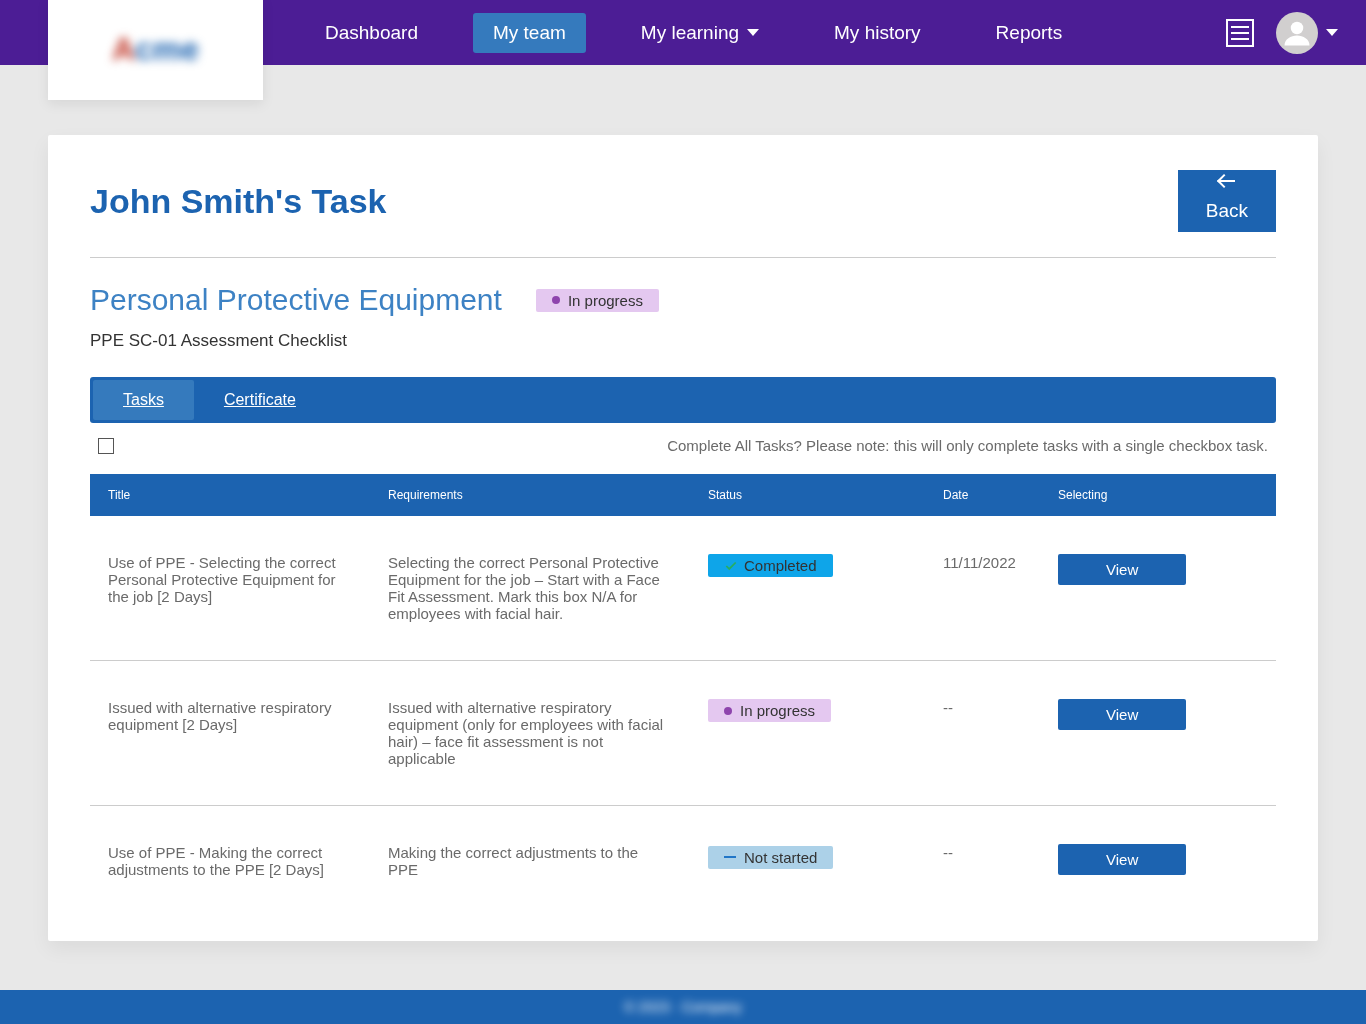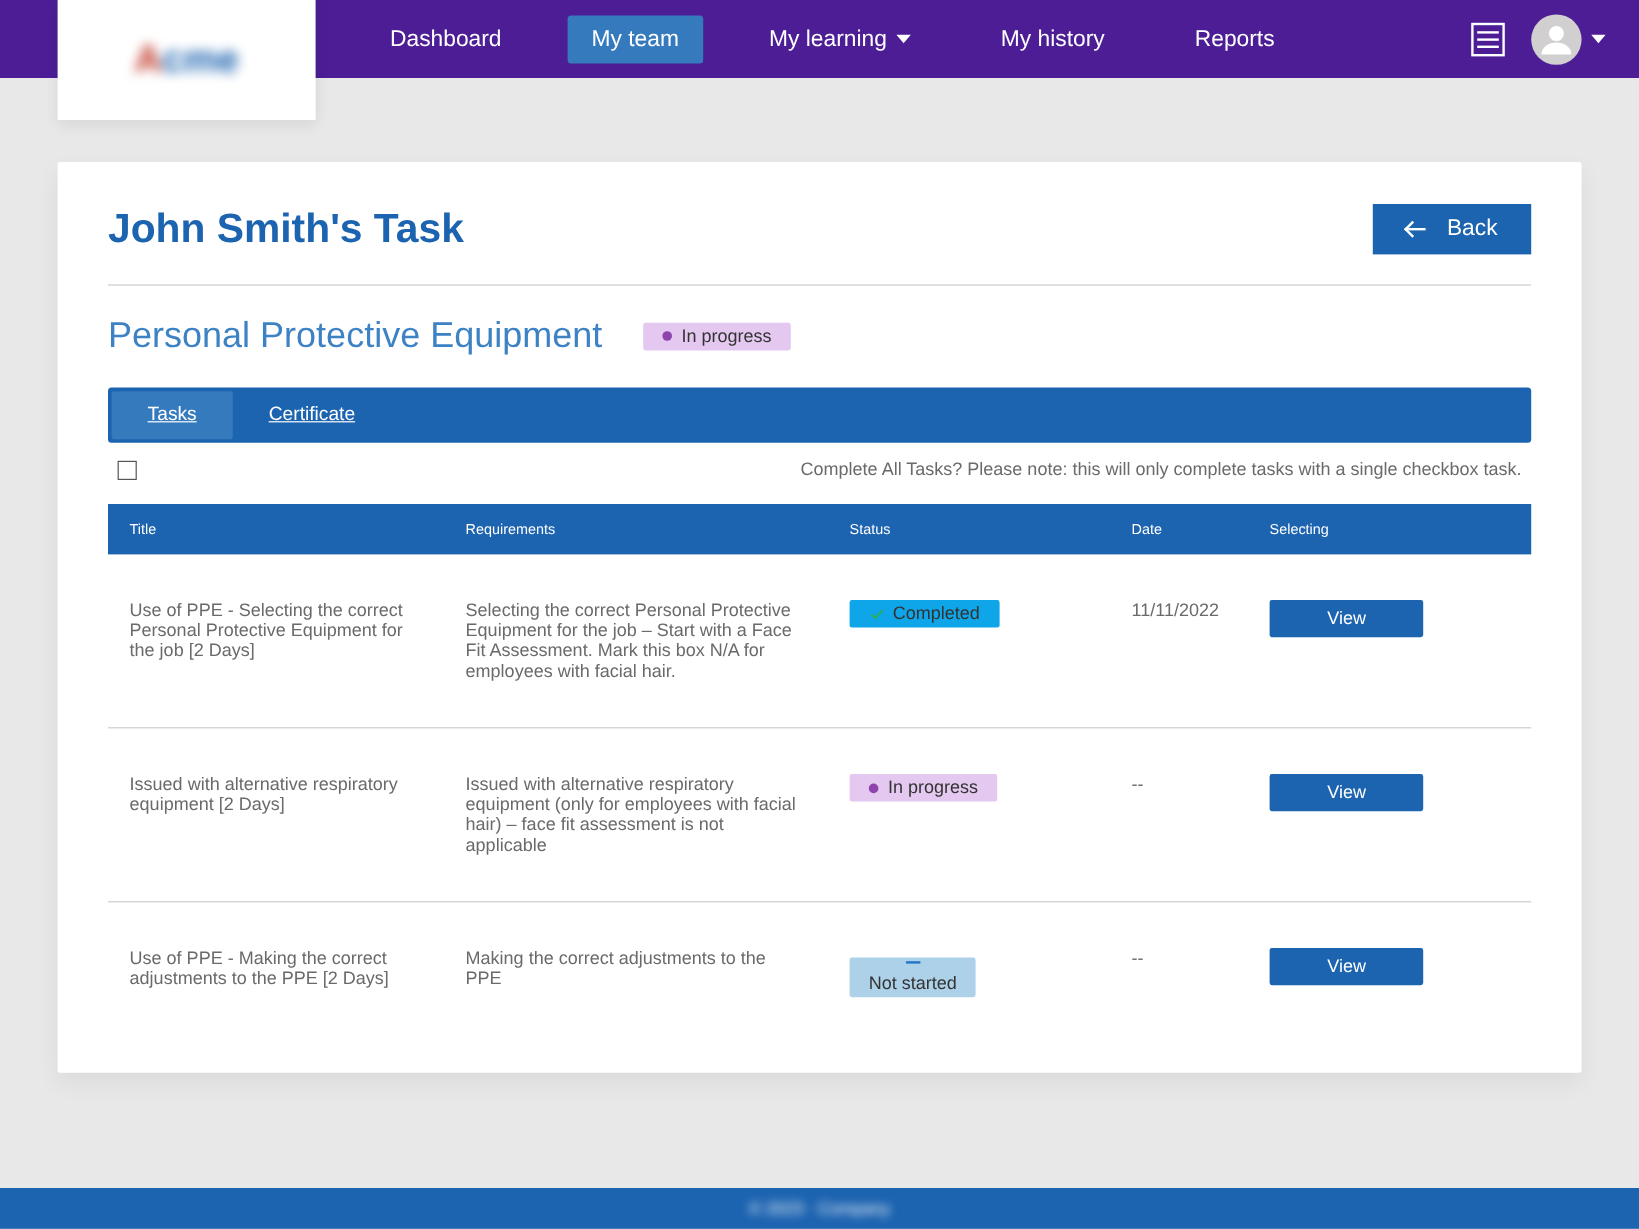--- a/index.html
+++ b/index.html
@@ -96,41 +96,42 @@
       border-radius: 2px;
       padding: 35px 42px 25px 42px;
       box-shadow: 0 8px 20px rgba(0,0,0,0.06);
     }
     .title-row { display: flex; justify-content: space-between; align-items: center; text-align: center;}
     .page-title { font-size: 34px; font-weight: bold; color: #1c63b0;}
     .back-btn {
       background: #1c63b0; color:#fff; padding: 10px 28px;
       display: flex; align-items: center; gap: 18px; cursor: pointer;
       font-size: 19px;
+      flex-direction: column;
     }
     .arrow-left {
       width: 16px; height: 2px; background: #fff; position: relative;
     }
     .arrow-left::before {
       content:''; position:absolute; left:0; top:-4px;
       width: 8px; height: 8px; border-left:2px solid #fff; border-bottom:2px solid #fff;
       transform: rotate(45deg);
     }
     hr.sep { border: none; border-top: 1px solid #ccc; margin: 25px 0;}
     .sub-row { display: flex; align-items: center; gap: 34px;}
     .sub-title { font-size: 30px; color: #3d82c4; font-weight:500;}
     .badge {
       display: inline-flex; align-items: center; gap: 8px;
       padding: 3px 16px; border-radius: 2px; font-size: 15px;
     }
     .badge.progress { background: #e4c8f0; color: #333;}
     .badge.progress .dot { width:8px; height:8px; border-radius:50%; background:#8e44ad;}
     .badge.completed { background: #0ea5e9; color: #333; gap:6px;}
     .badge.completed svg { width:14px; height:14px;}
-    .badge.notstarted { background: #acd1e8; color: #333; gap:8px;flex-direction:column;}
+    .badge.notstarted { background: #acd1e8; color: #333; gap:8px;}
     .badge.notstarted .dash { width:12px; height:2px; background:#2176c7;}
     .checklist-name { margin-top: 14px; font-size: 17px; color:#333;}
     .tabs-bar { margin-top: 26px; background: #1c63b0; border-radius: 3px; display: flex; padding: 3px;}
     .tab { color:#fff; padding: 11px 30px; font-size: 16px; cursor: pointer; border-radius:2px;text-decoration:underline;}
     .tab.active { background: #357abd;}
     .complete-row { display:flex; align-items:center; gap:10px; padding: 14px 8px; justify-content: space-between;}
     .checkbox-vis {
       width: 16px; height: 16px; border: 1.5px solid #555; background:#fff; cursor:pointer;
     }
     .complete-row span { font-size: 15px; color: #6a6a6a;}
@@ -212,20 +213,21 @@
     </div>
   </div>
   <hr class="sep">
   <div class="sub-row">
     <div class="sub-title">Personal Protective Equipment</div>
     <div class="badge progress">
       <span class="dot"></span>
       <span>In progress</span>
     </div>
   </div>
+  <div class="checklist-name">PPE SC-01 Assessment Checklist</div>
 
   <div class="tabs-bar" id="tabs-container">
       <div class="tab active">Tasks</div>
       <div class="tab">Certificate</div>
     </div>
 
   <div class="complete-row">
     <div class="checkbox-vis"></div>
     <span>Complete All Tasks? Please note: this will only complete tasks with a single checkbox task.</span>
   </div>

